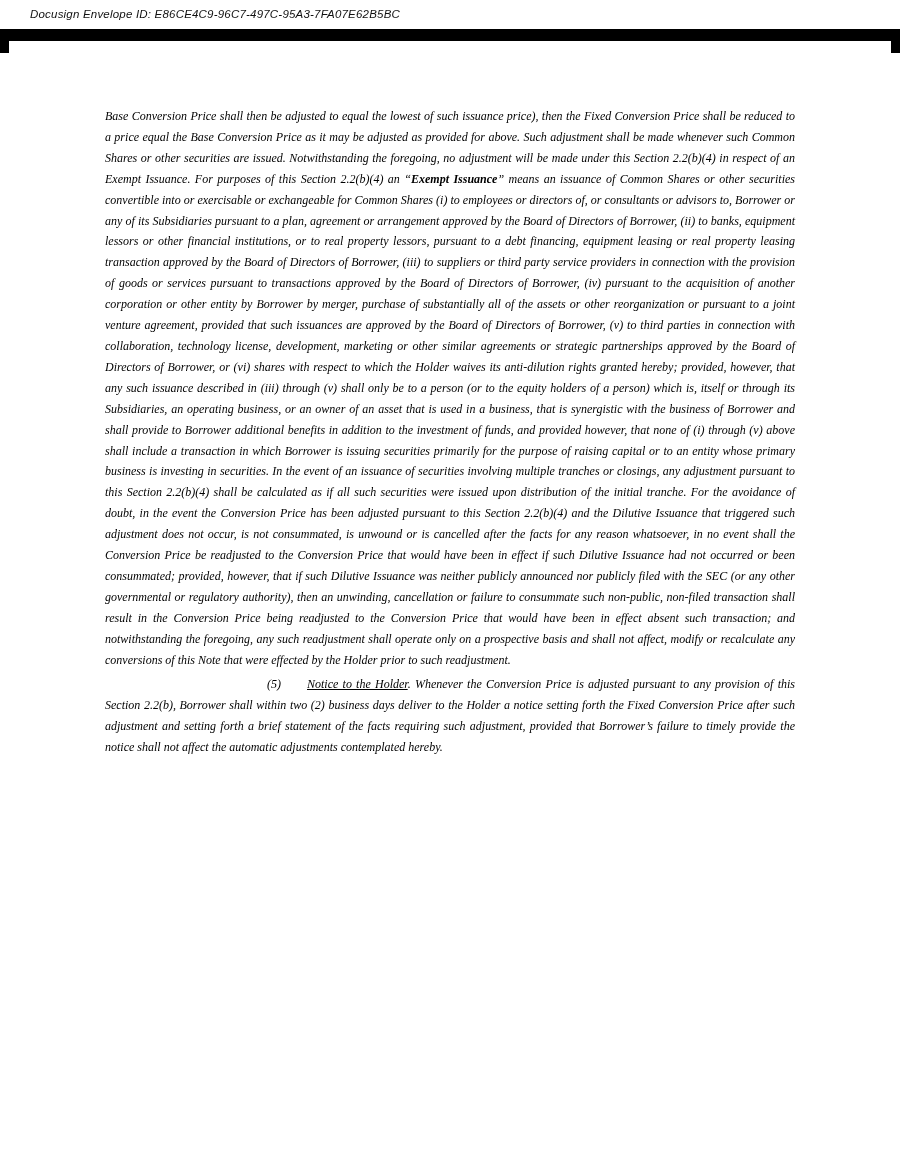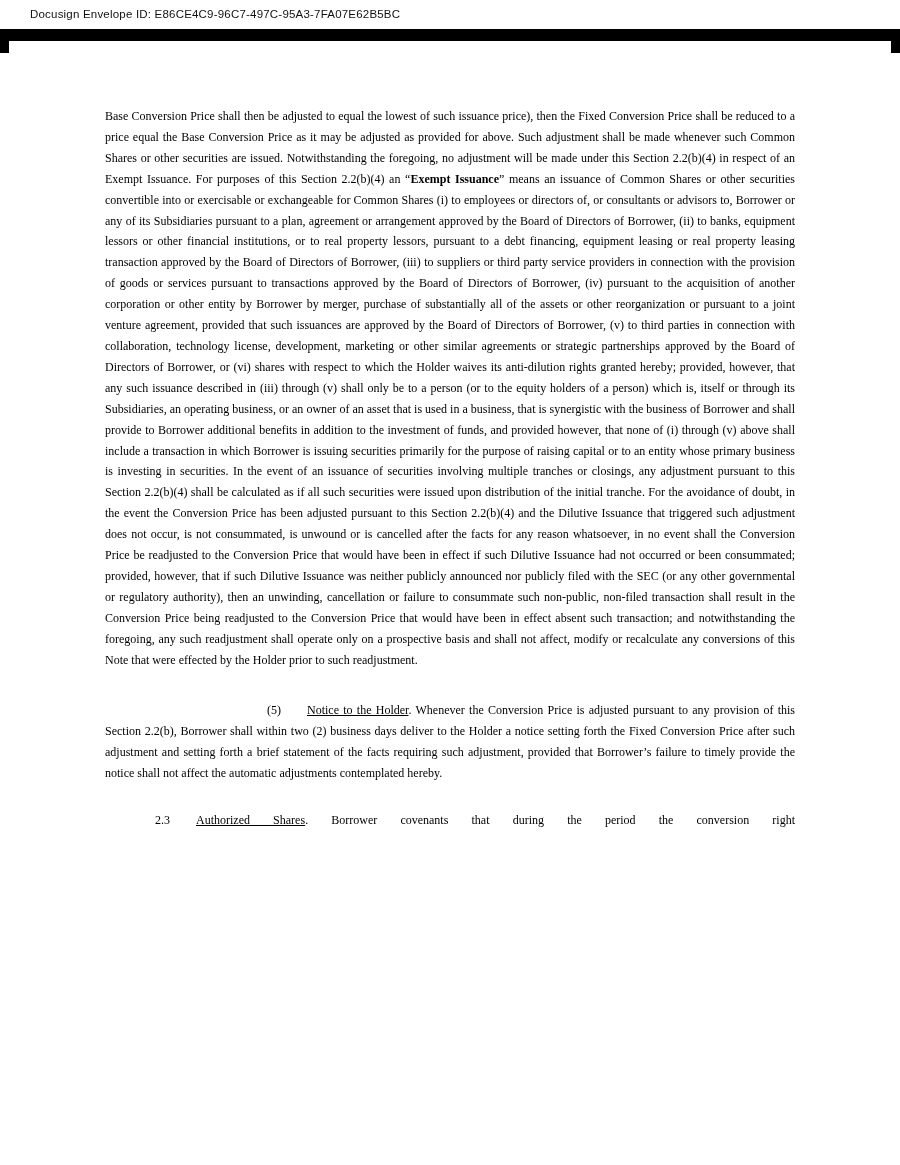--- a/index.html
+++ b/index.html
@@ -1,15 +1,15 @@
 <!DOCTYPE html>
 <html><head>
 <meta charset="utf-8">
 <style>
-  * { box-sizing: border-box; }
+  * { box-sizing: border-box; font-style: italic; }
   html, body { margin: 0; padding: 0; }
   body {
     width: 900px;
     height: 1165px;
     background: #ffffff;
     position: relative;
     font-family: "Liberation Serif", serif;
     color: #000;
     overflow: hidden;
   }
@@ -52,34 +52,33 @@
     left: 105px;
     top: 106px;
     width: 690px;
   }
   .doc-body p {
     margin: 0;
     font-size: 12px;
     line-height: 20.9px;
     text-align: justify;
   }
-  .doc-body p + p { margin-top: 30px; }
+  .doc-body p + p { margin-top: 4px; }
   .doc-body p.para-section { margin-top: 26px; }
   .para-sub { text-indent: 162px; }
   .para-section { text-indent: 50px; text-align-last: justify; }
   .tab { display: inline-block; width: 26px; }
   .bold { font-weight: bold; }
   .underline { text-decoration: underline; }
 </style>
 </head>
 <body>
 
 <div class="envelope-header">Docusign Envelope ID: E86CE4C9-96C7-497C-95A3-7FA07E62B5BC</div>
 
 <div class="scan-bar"></div>
 <div class="scan-corner-left"></div>
 <div class="scan-corner-right"></div>
 
 <div class="doc-body">
     <p><span>Base Conversion Price shall then be adjusted to equal the lowest of such issuance price), then the Fixed Conversion Price shall be reduced to a price equal the Base Conversion Price as it may be adjusted as provided for above. Such adjustment shall be made whenever such Common Shares or other securities are issued. Notwithstanding the foregoing, no adjustment will be made under this Section 2.2(b)(4) in respect of an Exempt Issuance. For purposes of this Section 2.2(b)(4) an “</span><span class="bold">Exempt Issuance</span><span>” means an issuance of Common Shares or other securities convertible into or exercisable or exchangeable for Common Shares (i) to employees or directors of, or consultants or advisors to, Borrower or any of its Subsidiaries pursuant to a plan, agreement or arrangement approved by the Board of Directors of Borrower, (ii) to banks, equipment lessors or other financial institutions, or to real property lessors, pursuant to a debt financing, equipment leasing or real property leasing transaction approved by the Board of Directors of Borrower, (iii) to suppliers or third party service providers in connection with the provision of goods or services pursuant to transactions approved by the Board of Directors of Borrower, (iv) pursuant to the acquisition of another corporation or other entity by Borrower by merger, purchase of substantially all of the assets or other reorganization or pursuant to a joint venture agreement, provided that such issuances are approved by the Board of Directors of Borrower, (v) to third parties in connection with collaboration, technology license, development, marketing or other similar agreements or strategic partnerships approved by the Board of Directors of Borrower, or (vi) shares with respect to which the Holder waives its anti-dilution rights granted hereby; provided, however, that any such issuance described in (iii) through (v) shall only be to a person (or to the equity holders of a person) which is, itself or through its Subsidiaries, an operating business, or an owner of an asset that is used in a business, that is synergistic with the business of Borrower and shall provide to Borrower additional benefits in addition to the investment of funds, and provided however, that none of (i) through (v) above shall include a transaction in which Borrower is issuing securities primarily for the purpose of raising capital or to an entity whose primary business is investing in securities. In the event of an issuance of securities involving multiple tranches or closings, any adjustment pursuant to this Section 2.2(b)(4) shall be calculated as if all such securities were issued upon distribution of the initial tranche. For the avoidance of doubt, in the event the Conversion Price has been adjusted pursuant to this Section 2.2(b)(4) and the Dilutive Issuance that triggered such adjustment does not occur, is not consummated, is unwound or is cancelled after the facts for any reason whatsoever, in no event shall the Conversion Price be readjusted to the Conversion Price that would have been in effect if such Dilutive Issuance had not occurred or been consummated; provided, however, that if such Dilutive Issuance was neither publicly announced nor publicly filed with the SEC (or any other governmental or regulatory authority), then an unwinding, cancellation or failure to consummate such non-public, non-filed transaction shall result in the Conversion Price being readjusted to the Conversion Price that would have been in effect absent such transaction; and notwithstanding the foregoing, any such readjustment shall operate only on a prospective basis and shall not affect, modify or recalculate any conversions of this Note that were effected by the Holder prior to such readjustment.</span></p>
     <p class="para-sub"><span>(5)</span><span class="tab"></span><span class="underline">Notice to the Holder</span><span>. Whenever the Conversion Price is adjusted pursuant to any provision of this Section 2.2(b), Borrower shall within two (2) business days deliver to the Holder a notice setting forth the Fixed Conversion Price after such adjustment and setting forth a brief statement of the facts requiring such adjustment, provided that Borrower’s failure to timely provide the notice shall not affect the automatic adjustments contemplated hereby.</span></p>
-    <p class="para-section"><span>2.3</span><span class="tab"></span><span class="underline">Authorized Shares</span><span>. Borrower covenants that during the period the conversion right</span></p>
   </div>
 
 </body></html>

